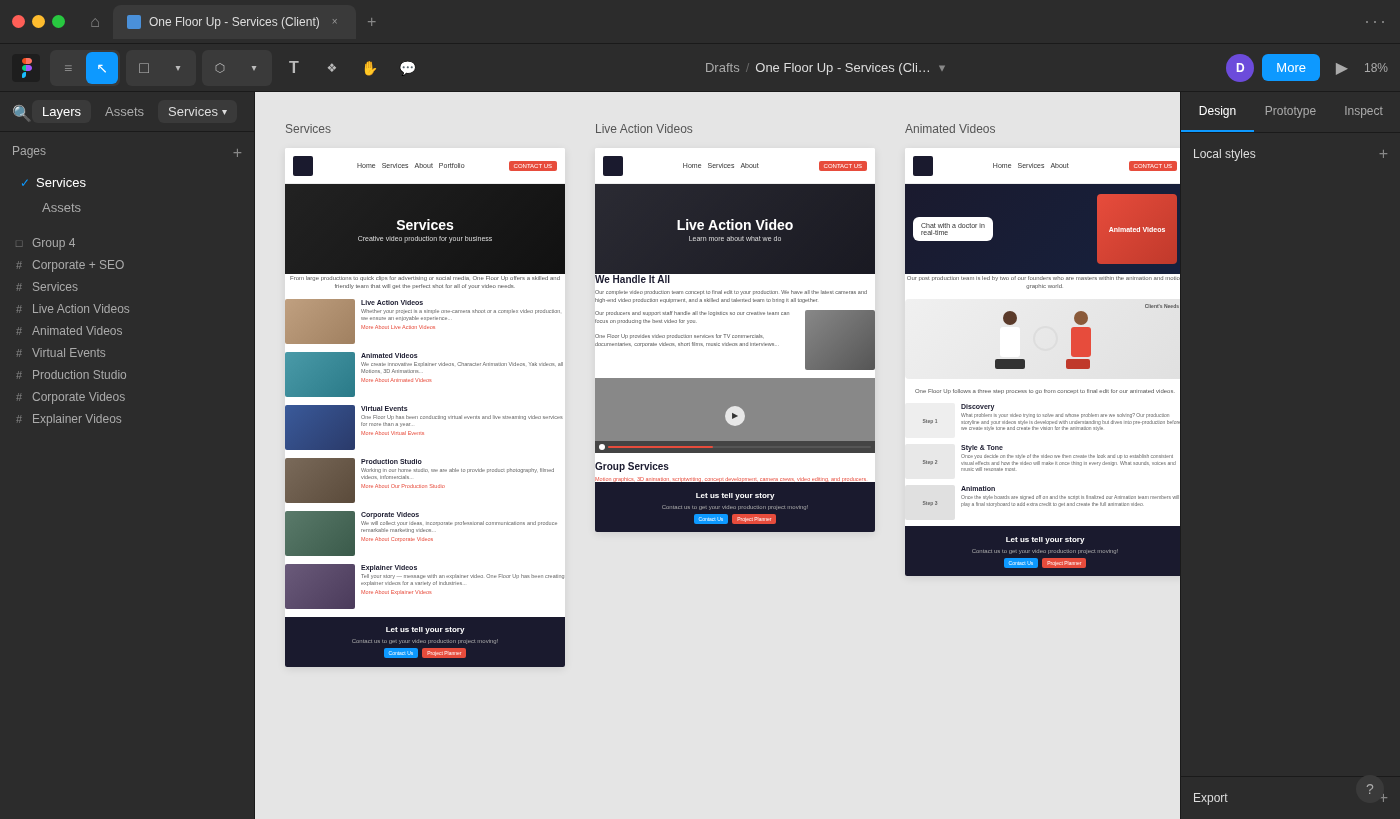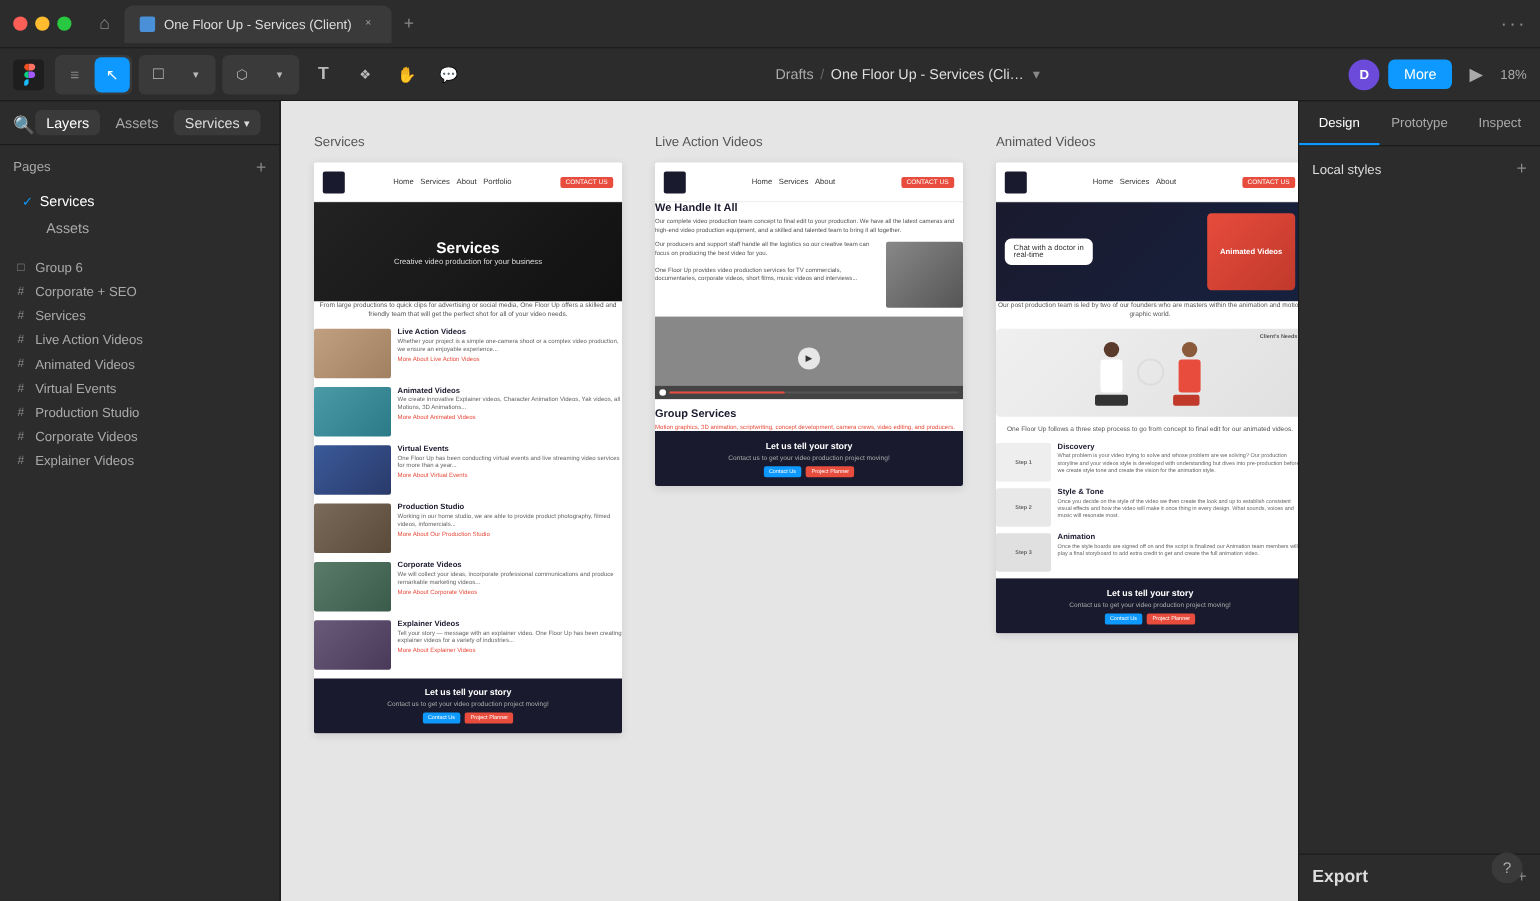--- a/index.html
+++ b/index.html
@@ -182,21 +182,21 @@
     .bg-swatch { width: 28px; height: 28px; border-radius: 4px; border: 1px solid #555; background: #e5e5e5; }
     .bg-value { font-size: 12px; color: #ddd; flex: 1; }
     .bg-opacity { font-size: 12px; color: #ddd; }
     .bg-eye { color: #888; font-size: 14px; }
 
     .local-styles-header { display: flex; align-items: center; justify-content: space-between; padding: 12px; }
     .local-styles-label { font-size: 12px; color: #ddd; font-weight: 500; }
     .local-styles-add { color: #888; font-size: 16px; cursor: pointer; }
 
     .export-header { display: flex; align-items: center; justify-content: space-between; padding: 12px; border-top: 1px solid #1a1a1a; }
-    .export-label { font-size: 16px; color: #ddd; font-weight: 700; }
+    .export-label { font-size: 12px; color: #ddd; font-weight: 400; }
     .export-add { color: #888; font-size: 16px; cursor: pointer; }
 
     
     ::-webkit-scrollbar { width: 6px; height: 6px; }
     ::-webkit-scrollbar-track { background: transparent; }
     ::-webkit-scrollbar-thumb { background: #555; border-radius: 3px; }
 
     .frame-footer {
       height: 50px;
       background: #1a1a2e;
@@ -334,21 +334,21 @@
       </div>
       <div class="page-item">
         <span class="page-indent"></span>
         <span>Assets</span>
       </div>
     </div>
 
     <div class="layers-section">
       <div class="layer-item">
         <span class="layer-icon">□</span>
-        <span class="layer-label">Group 6</span>
+        <span class="layer-label">Group 4</span>
       </div>
       <div class="layer-item">
         <span class="layer-icon">#</span>
         <span class="layer-label">Corporate + SEO</span>
       </div>
       <div class="layer-item">
         <span class="layer-icon">#</span>
         <span class="layer-label">Services</span>
       </div>
       <div class="layer-item">
@@ -479,20 +479,26 @@
           <div class="frame-header">
             <div class="frame-logo"></div>
             <div class="frame-nav">
               <span class="frame-nav-item">Home</span>
               <span class="frame-nav-item">Services</span>
               <span class="frame-nav-item">About</span>
             </div>
             <div class="frame-cta">CONTACT US</div>
           </div>
 
+          <div class="frame-hero" style="background: linear-gradient(rgba(0,0,0,0.5),rgba(0,0,0,0.5)), linear-gradient(135deg,#556,#334);">
+            <div>
+              <div class="frame-hero-text">Live Action Video</div>
+              <div class="frame-hero-sub">Learn more about what we do</div>
+            </div>
+          </div>
 
           <div class="frame-body">
             <div class="section-heading">We Handle It All</div>
             <div class="section-body">Our complete video production team concept to final edit to your production. We have all the latest cameras and high-end video production equipment, and a skilled and talented team to bring it all together.</div>
 
             <div style="display:flex; gap:6px; margin-bottom:8px;">
               <div style="flex:1; font-size:5.5px; color:#555; line-height:1.4;">
                 Our producers and support staff handle all the logistics so our creative team can focus on producing the best video for you.<br><br>
                 One Floor Up provides video production services for TV commercials, documentaries, corporate videos, short films, music videos and interviews...
               </div>

